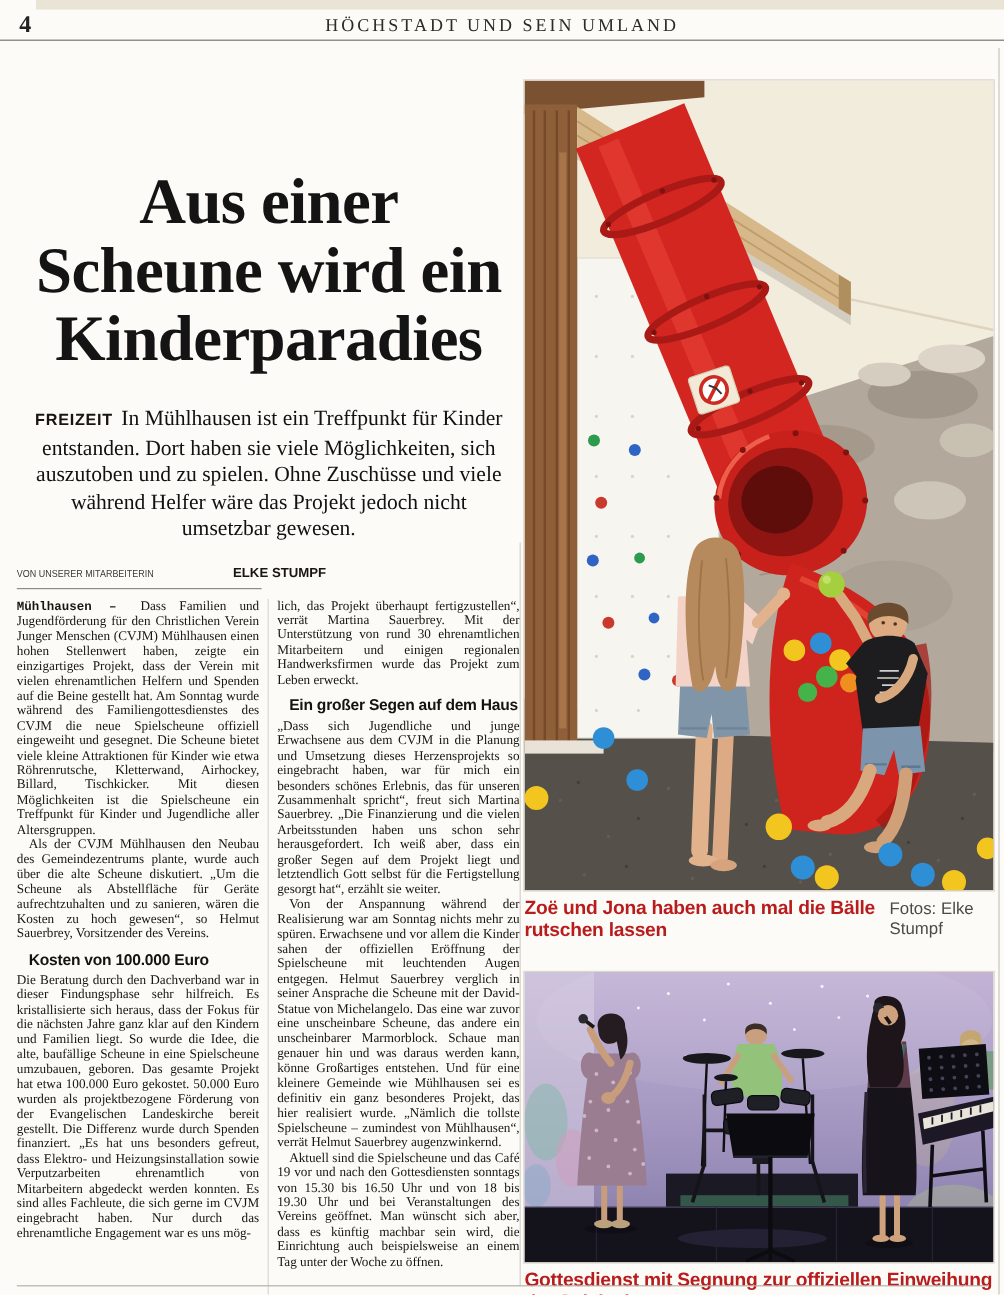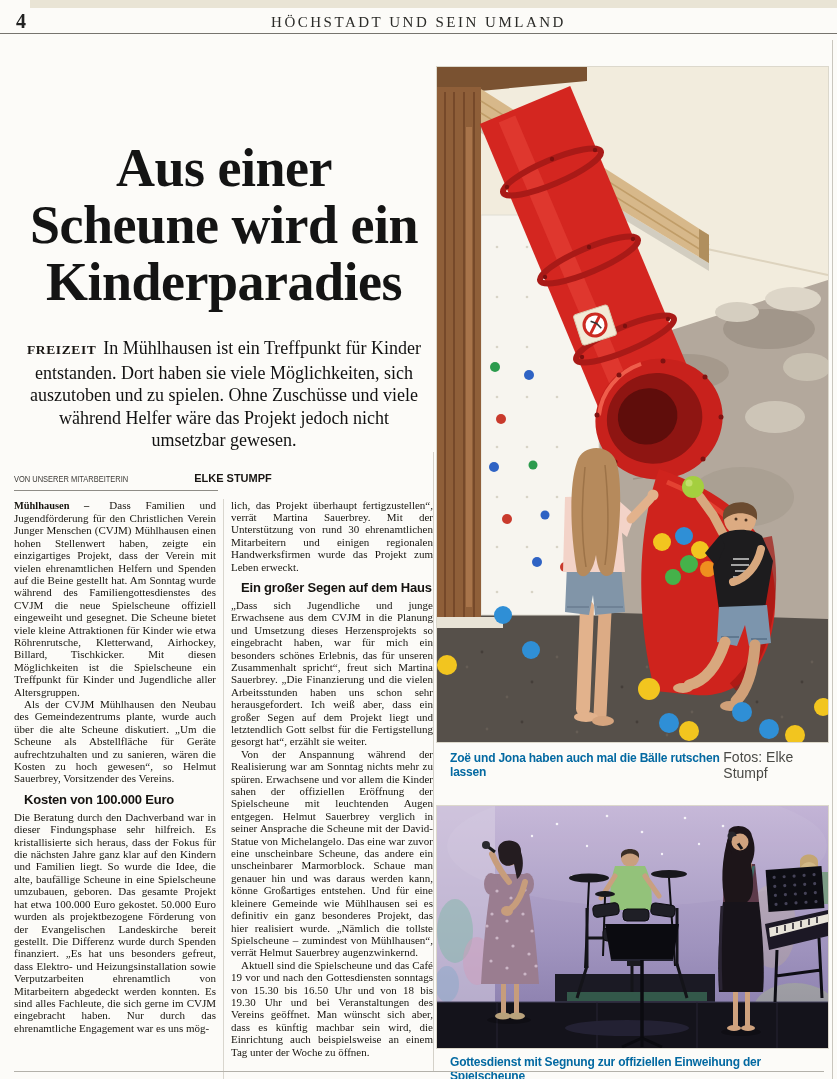--- a/index.html
+++ b/index.html
@@ -9,43 +9,43 @@
   .masthead{position:absolute;left:0;top:8px;width:837px;height:26px;}
   .pagenum{position:absolute;left:16px;top:2px;font-size:20px;font-weight:bold;color:#222;}
   .section-title{position:absolute;left:0;right:0;top:6px;text-align:center;
         font-size:15px;letter-spacing:2.5px;color:#2b2b28;}
   .mast-rule{position:absolute;left:0;top:33px;width:837px;height:0;border-top:1.5px solid #76746e;}
 
   .article{position:absolute;left:14px;top:34px;width:420px;}
   .headline{margin:106px 0 0 0;text-align:center;font-size:54px;line-height:57px;
         color:#141414;font-weight:700;letter-spacing:-0.5px;}
   .lead{margin:26px 6px 0 6px;text-align:center;font-size:18px;line-height:22.5px;color:#111;}
-  .kicker{font-family:Liberation Serif, serif;font-weight:bold;font-size:13.5px;
+  .kicker{font-family:Liberation Sans, sans-serif;font-weight:bold;font-size:13.5px;
         letter-spacing:0.6px;margin-right:7px;color:#181512;}
   .byline{margin-top:16px;width:204px;border-bottom:1.2px solid #8e8c86;padding-bottom:4px;
         font-family:"Liberation Sans",sans-serif;white-space:nowrap;}
   .byline-prefix{display:inline-block;font-size:8.5px;letter-spacing:0;color:#3c3a36;
         transform:scaleX(.88);transform-origin:left;}
   .byline-author{font-size:11px;font-weight:bold;color:#181512;letter-spacing:0;margin-left:46px;}
 
   .cols{display:flex;margin-top:8px;height:602px;overflow:hidden;}
   .col{width:202px;}
   .col-divider{width:1px;background:#d9d6ce;margin:0 7px;}
   .body-copy p{margin:0;text-align:justify;font-size:11px;line-height:12.4px;color:#17150f;}
   .body-copy p.indent{text-indent:10px;}
-  .lead-in{font-family:Liberation Serif, serif;font-weight:bold;font-size:10.4px;
+  .lead-in{font-family:Liberation Mono, monospace;font-weight:bold;font-size:10.4px;
         margin-right:20px;}
   .subhead{font-family:"Liberation Sans",sans-serif;font-weight:bold;font-size:13px;
         margin:7px 0 4px 0;color:#151310;letter-spacing:-0.2px;padding-left:10px;}
 
   .photos{position:absolute;left:437px;top:67px;width:391px;}
   .photo-frame{width:391px;display:block;background:#eee;outline:1px solid #dcd8cc;}
   .caption-row{display:flex;align-items:baseline;margin-top:7px;
         font-family:"Liberation Sans",sans-serif;}
-  .caption{font-weight:bold;font-size:12px;color:#0369a1;letter-spacing:-0.2px;margin-left:13px;}
+  .caption{font-weight:bold;font-size:16px;color:#b91c1c;letter-spacing:-0.2px;}
   .credit{margin-left:auto;font-size:14px;color:#4a4a46;font-weight:normal;}
   .photo2-wrap{margin-top:25px;}
 
   .rule-article-photos{position:absolute;left:433px;top:452px;width:1px;height:619px;background:#d4d1c9;}
   .rule-right{position:absolute;left:832px;top:40px;width:1px;height:1039px;background:#c9c6be;}
   .rule-bottom{position:absolute;left:14px;top:1071px;width:810px;height:1px;background:#b3b1aa;}
 </style>
 </head>
 <body>
 

